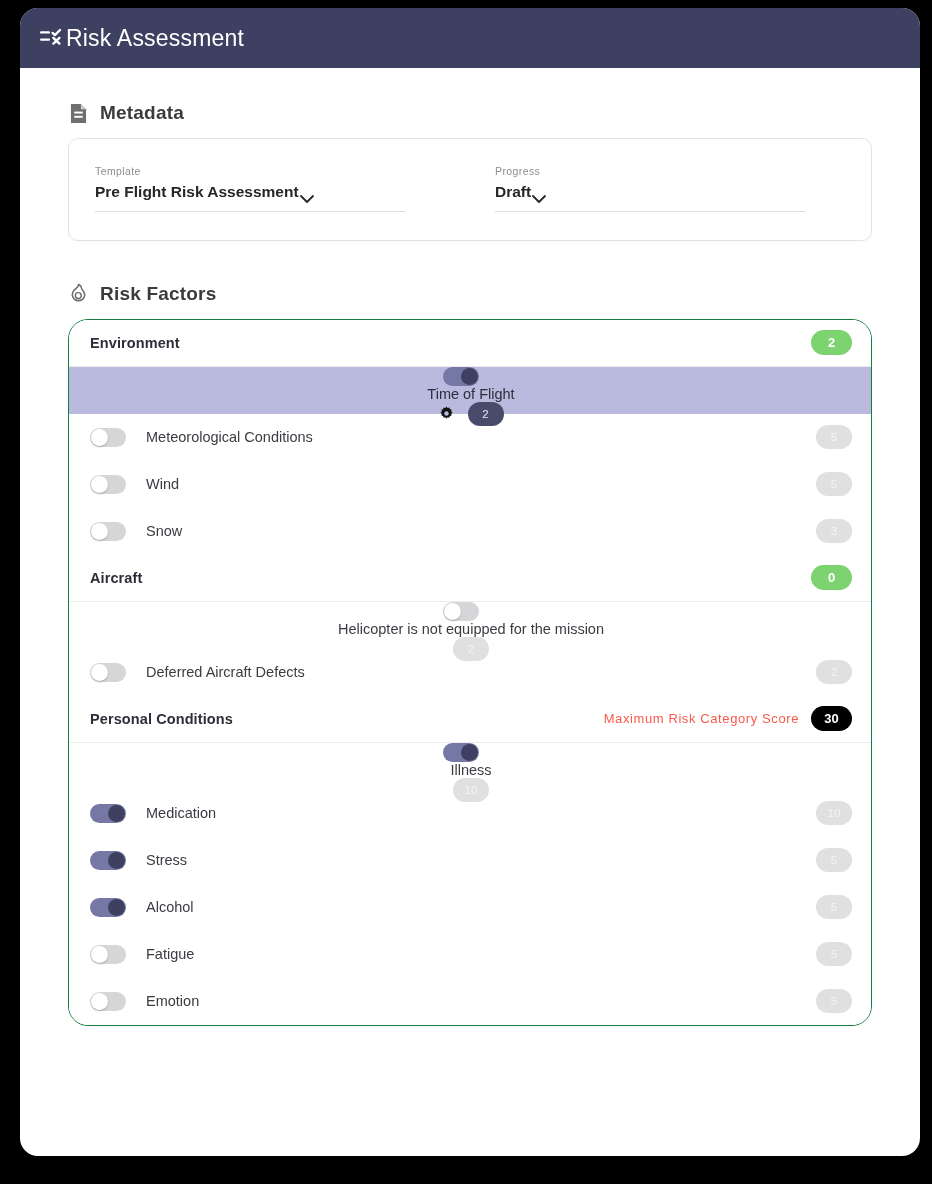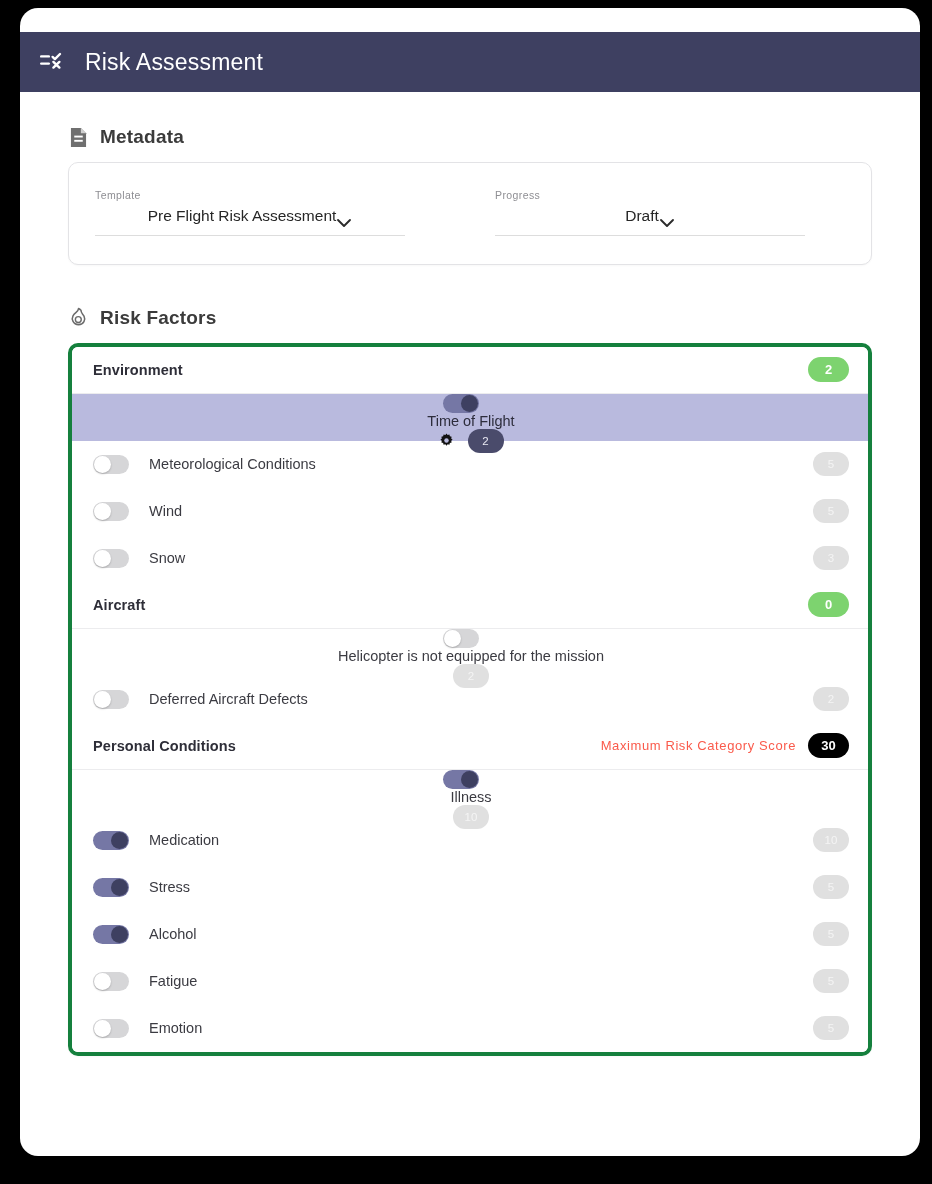--- a/index.html
+++ b/index.html
@@ -24,22 +24,21 @@
     box-shadow: 0 6px 22px rgba(0,0,0,0.35);
   }
 
   
   #app-header {
     height: 60px;
     background: #3e4061;
     display: flex;
     align-items: center;
     padding: 0 0 0 20px;
-    gap: 23px;
-    margin-top: 24px;
+    gap: 4px;
   }
   #app-header .title {
     color: #ffffff;
     font-size: 23px;
     font-weight: 500;
     letter-spacing: 0.2px;
   }
   .hdr-icon { width: 22px; height: 20px; flex: 0 0 auto; }
 
   
@@ -85,41 +84,42 @@
   .field + .field { margin-left: 34px; }
   .field .field-label {
     font-size: 10.5px;
     color: #8e8e93;
     letter-spacing: 0.4px;
     margin-bottom: 6px;
   }
   .field .field-control {
     display: flex;
     align-items: flex-end;
-    justify-content: center;
+    justify-content: flex-start;
     border-bottom: 1px solid #dddddd;
     padding-bottom: 9px;
+    font-weight: bold;
   }
   .field .field-value {
     font-size: 15.5px;
     color: #262626;
     line-height: 1.2;
   }
   .chevron {
     width: 16px; height: 10px;
     flex: 0 0 auto;
     margin-bottom: 2px;
   }
 
   
   #risk-section { margin-top: 42px; }
 
   #risk-card {
-    border: 4px solid #15803d;
-    border-radius: 10px;
+    border: 1px solid #15803d;
+    border-radius: 20px;
     background: #fff;
     overflow: hidden;
     box-shadow: 0 1px 2px rgba(0,0,0,0.03);
   }
 
   .cat-header {
     height: 47px;
     display: flex;
     align-items: center;
     justify-content: space-between;

